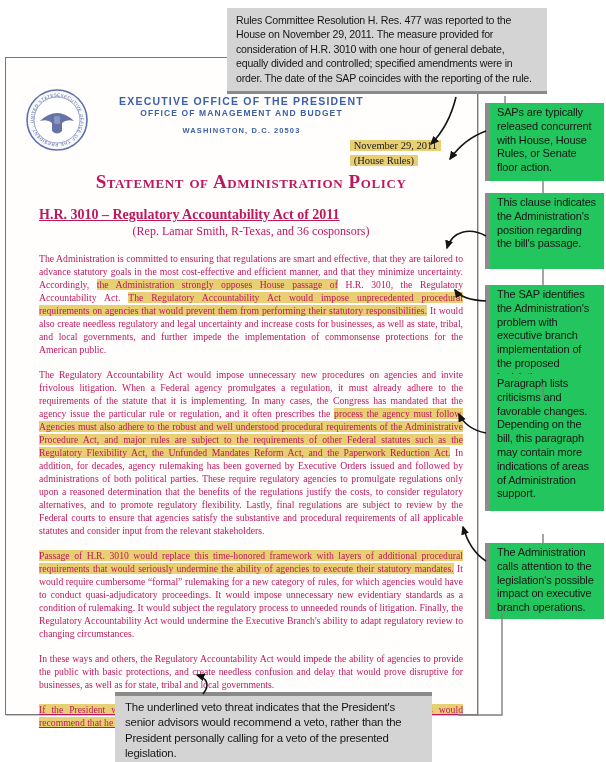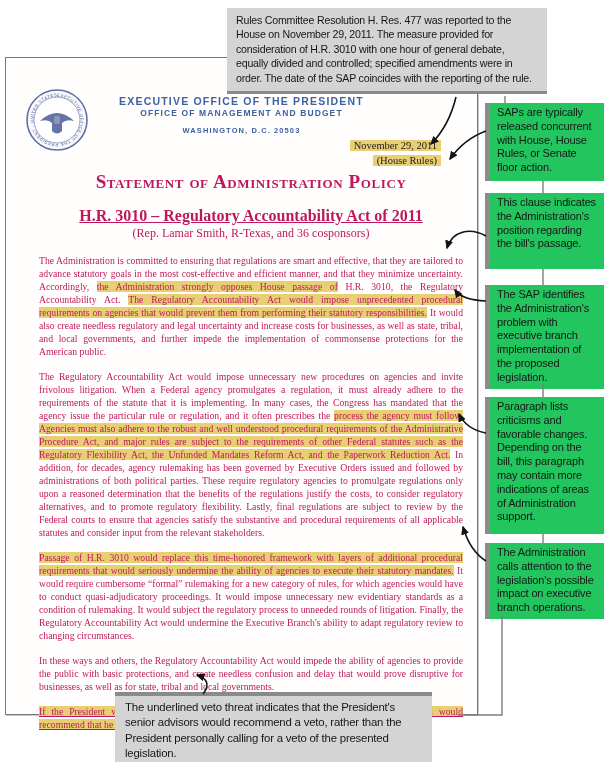--- a/index.html
+++ b/index.html
@@ -8,47 +8,47 @@
 
   
   .page{position:absolute;left:5px;top:57px;width:473px;height:658px;background:#fffefd;
         border:1px solid #777;box-shadow:1px 1px 0 #c9c9c9;z-index:1;box-sizing:border-box;}
   .seal{position:absolute;left:19px;top:30px;width:64px;height:64px;}
   .agency{position:absolute;left:0;right:0;top:37px;text-align:center;color:#3d61a6;
           font-weight:bold;line-height:1.15;}
   .agency .l1{font-size:10.5px;letter-spacing:1.2px;}
   .agency .l2{font-size:8.5px;letter-spacing:1.1px;margin-top:2px;}
   .agency .l3{font-size:7.5px;letter-spacing:1.1px;margin-top:8px;}
-  .dateline{position:absolute;top:80px;right:36px;text-align:right;
+  .dateline{position:absolute;top:80px;right:36px;text-align:left;
             font-family:"Liberation Serif",serif;font-size:10.5px;line-height:15px;color:#1a1a1a;}
   .dateline span{padding:0 4px;}
   .hl{background:#e9cf74;}
   .ul{text-decoration:underline;}
   .doc-content{position:absolute;left:33px;top:113px;width:424px;color:#be185d;
                font-family:"Liberation Serif",serif;}
   .doc-title{text-align:center;font-variant:small-caps;font-weight:bold;font-size:19px;
              letter-spacing:0.6px;margin:0 0 3px 0;white-space:nowrap;}
-  .bill-line{text-align:center;font-weight:bold;font-size:16px;text-decoration:underline;margin:14px 0 1px 0;}
+  .bill-line{font-weight:bold;font-size:14px;text-decoration:underline;margin:14px 0 1px 0;}
   .sponsor{text-align:center;font-size:12px;margin:0 0 13px 0;}
   .doc-par{font-size:9.7px;line-height:13px;text-align:justify;margin:0 0 12px 0;}
   .separator{text-align:center;font-size:10px;font-weight:bold;letter-spacing:3px;margin-top:3px;}
 
   
   .note{position:absolute;background:#d4d4d4;color:#161616;z-index:3;box-sizing:border-box;}
   .top-note{left:188px;top:8px;width:320px;min-height:85px;padding:5px 8px 6px 9px;
             border-bottom:3px solid #8a8a8a;font-size:10.6px;line-height:14.4px;letter-spacing:-0.2px;margin-left:39px;}
   .bottom-note{left:115px;top:692px;width:317px;min-height:54px;padding:4px 9px 6px 10px;
             border-top:4px solid #8a8a8a;font-size:11.4px;line-height:15.4px;letter-spacing:-0.2px;}
   .callout{position:absolute;left:485px;width:119px;background:#22c55e;border-left:5px solid #8c8c8c;
            padding:3px 5px 4px 7px;font-size:11px;line-height:13.8px;letter-spacing:-0.15px;
            color:#161616;z-index:3;box-sizing:border-box;}
   .c1{top:103px;min-height:78px;}
   .c2{top:193px;min-height:76px;}
   .c3{top:285px;min-height:99px;}
-  .c4{top:397px;min-height:137px;}
+  .c4{top:374px;min-height:137px;}
   .c5{top:543px;min-height:71px;}
 
   
   #overlay{position:absolute;left:0;top:0;width:606px;height:762px;z-index:4;pointer-events:none;}
 </style>
 </head>
 <body>
 
 <div id="canvas">
 

